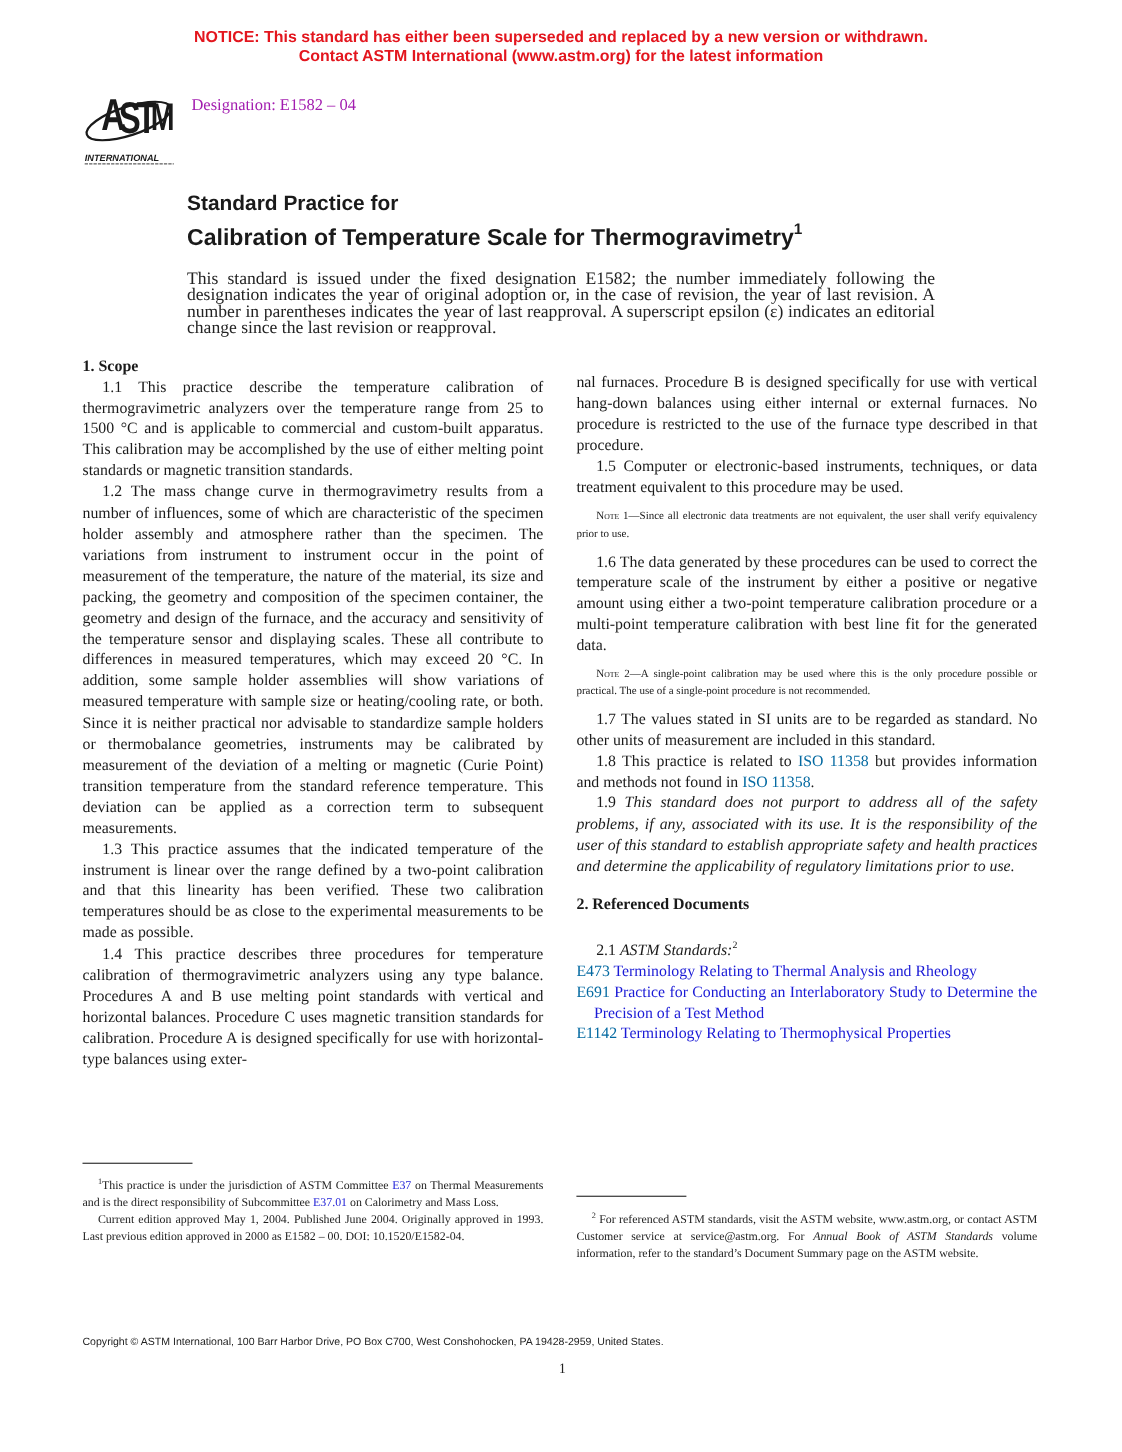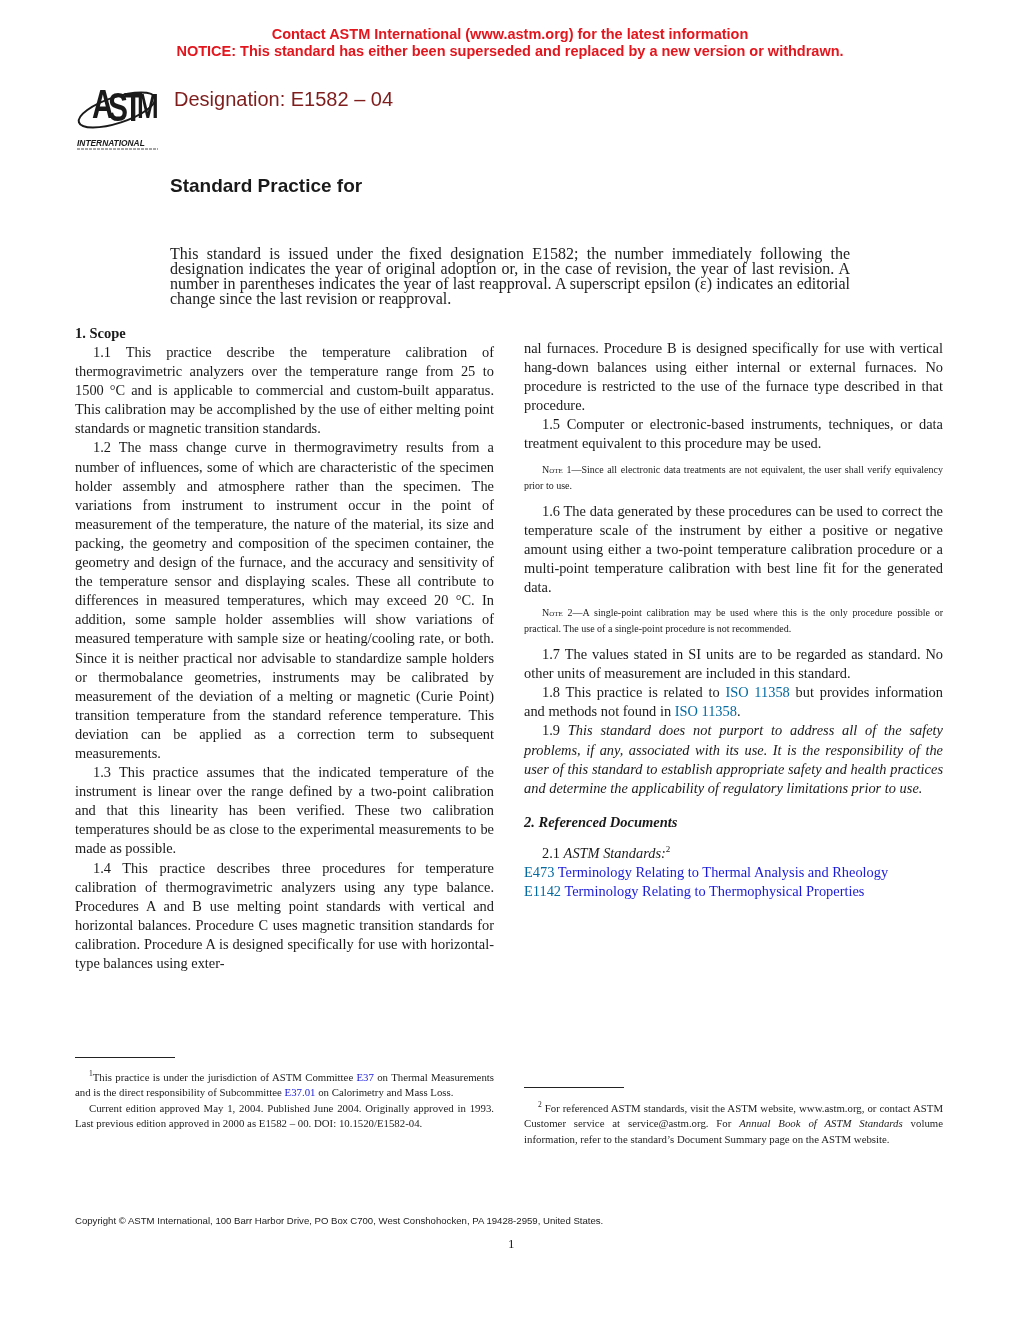--- a/index.html
+++ b/index.html
@@ -1,19 +1,19 @@
 <!DOCTYPE html>
 <html><head>
   <meta charset="utf-8">
   <style>
     html, body { margin: 0; padding: 0; background: #ffffff; }
     body { width: 1020px; height: 1320px; position: relative; overflow: hidden; color: #1a1a1a; }
     .notice { position: absolute; left: 0; width: 1020px; top: 26px; text-align: center; color: #e3161e; font-family: "Liberation Sans", sans-serif; font-weight: bold; font-size: 14.5px; line-height: 17px; }
     .logo { position: absolute; left: 74px; top: 78px; width: 86px; height: 74px; }
-    .designation { position: absolute; left: 174px; top: 88px; font-family: Liberation Sans, sans-serif; font-size: 20px; color: #7f1d1d; }
+    .designation { position: absolute; left: 174px; top: 88px; font-family: Liberation Serif, serif; font-size: 15px; color: #a21caf; }
     .title-block { position: absolute; left: 170px; top: 174px; font-family: "Liberation Sans", sans-serif; }
     .title-1 { font-size: 19px; font-weight: bold; line-height: 23px; }
     .title-2 { font-size: 21px; font-weight: bold; line-height: 26px; }
     .title-2 sup { font-size: 14px; position: relative; top: -2px; }
     .issued { position: absolute; left: 170px; top: 246px; width: 680px; font-family: "Liberation Serif", serif; font-size: 16px; line-height: 15px; text-align: justify; color: #222; }
     .col { position: absolute; font-family: "Liberation Serif", serif; font-size: 14.4px; line-height: 19.1px; text-align: justify; color: #1a1a1a; }
     .col-left { left: 75px; top: 323px; width: 419px; }
     .col-right { left: 524px; top: 339px; width: 419px; }
     .col p { margin: 0; text-indent: 18px; }
     .col p.noindent { text-indent: 0; }
@@ -30,40 +30,41 @@
     .footnotes p { margin: 0; text-indent: 14px; }
     .footnotes sup { font-size: 7.5px; }
     .copyright { position: absolute; left: 75px; top: 1215px; font-family: "Liberation Sans", sans-serif; font-size: 9.6px; color: #222; }
     .pagenum { position: absolute; left: 508px; top: 1236px; font-family: "Liberation Serif", serif; font-size: 13px; color: #222; }
     sup.fnref { font-size: 9px; }
   </style>
 </head>
 <body>
 
 <div class="notice">
+  <div>NOTICE: This standard has either been superseded and replaced by a new version or withdrawn.</div>
   <div>Contact ASTM International (www.astm.org) for the latest information</div>
-  <div>NOTICE: This standard has either been superseded and replaced by a new version or withdrawn.</div>
 </div>
 
 <svg class="logo" viewBox="0 0 86 74">
   <ellipse cx="43" cy="32" rx="40" ry="13" fill="none" stroke="#1a1a1a" stroke-width="2" transform="rotate(-18 43 32)"></ellipse>
   <g font-family="Liberation Sans, sans-serif" font-weight="bold" fill="#1a1a1a">
     <text x="18" y="42" font-size="30" transform="scale(1,1.35) translate(0,-12)">A</text>
     <text x="34" y="44" font-size="30" transform="scale(1,1.35) translate(0,-12)">S</text>
     <text x="50" y="44" font-size="30" transform="scale(1,1.35) translate(0,-12)">T</text>
     <text x="63" y="42" font-size="26" transform="scale(1,1.35) translate(0,-12)">M</text>
   </g>
   <text x="3" y="68" font-family="Liberation Sans, sans-serif" font-weight="bold" font-style="italic" font-size="8.4" fill="#1a1a1a">INTERNATIONAL</text>
   <line x1="3" y1="71" x2="84" y2="71" stroke="#1a1a1a" stroke-width="0.8" stroke-dasharray="3 1"></line>
 </svg>
 
 <div class="designation">Designation: E1582 – 04</div>
 
 <div class="title-block">
   <div class="title-1">Standard Practice for</div>
+  <div class="title-2"><span>Calibration of Temperature Scale for Thermogravimetry</span><sup>1</sup></div>
 </div>
 
 <div class="issued">This standard is issued under the fixed designation E1582; the number immediately following the designation indicates the year of original adoption or, in the case of revision, the year of last revision. A number in parentheses indicates the year of last reapproval. A superscript epsilon (ε) indicates an editorial change since the last revision or reapproval.</div>
 
 <div class="col col-left">
   <h2 class="sec">1.  Scope</h2>
   <p>1.1 This practice describe the temperature calibration of thermogravimetric analyzers over the temperature range from 25 to 1500 °C and is applicable to commercial and custom-built apparatus. This calibration may be accomplished by the use of either melting point standards or magnetic transition standards.</p>
   <p>1.2 The mass change curve in thermogravimetry results from a number of influences, some of which are characteristic of the specimen holder assembly and atmosphere rather than the specimen. The variations from instrument to instrument occur in the point of measurement of the temperature, the nature of the material, its size and packing, the geometry and composition of the specimen container, the geometry and design of the furnace, and the accuracy and sensitivity of the temperature sensor and displaying scales. These all contribute to differences in measured temperatures, which may exceed 20 °C. In addition, some sample holder assemblies will show variations of measured temperature with sample size or heating/cooling rate, or both. Since it is neither practical nor advisable to standardize sample holders or thermobalance geometries, instruments may be calibrated by measurement of the deviation of a melting or magnetic (Curie Point) transition temperature from the standard reference temperature. This deviation can be applied as a correction term to subsequent measurements.</p>
   <p>1.3 This practice assumes that the indicated temperature of the instrument is linear over the range defined by a two-point calibration and that this linearity has been verified. These two calibration temperatures should be as close to the experimental measurements to be made as possible.</p>
   <p>1.4 This practice describes three procedures for temperature calibration of thermogravimetric analyzers using any type balance. Procedures A and B use melting point standards with vertical and horizontal balances. Procedure C uses magnetic transition standards for calibration. Procedure A is designed specifically for use with horizontal-type balances using exter-</p>
@@ -71,23 +72,24 @@
 
 <div class="col col-right">
   <p class="noindent">nal furnaces. Procedure B is designed specifically for use with vertical hang-down balances using either internal or external furnaces. No procedure is restricted to the use of the furnace type described in that procedure.</p>
   <p>1.5 Computer or electronic-based instruments, techniques, or data treatment equivalent to this procedure may be used.</p>
   <p class="note"><span class="note-tag">Note 1</span><span>—Since all electronic data treatments are not equivalent, the user shall verify equivalency prior to use.</span></p>
   <p>1.6 The data generated by these procedures can be used to correct the temperature scale of the instrument by either a positive or negative amount using either a two-point temperature calibration procedure or a multi-point temperature calibration with best line fit for the generated data.</p>
   <p class="note"><span class="note-tag">Note 2</span><span>—A single-point calibration may be used where this is the only procedure possible or practical. The use of a single-point procedure is not recommended.</span></p>
   <p>1.7 The values stated in SI units are to be regarded as standard. No other units of measurement are included in this standard.</p>
   <p><span>1.8 This practice is related to </span><span class="red">ISO 11358</span><span> but provides information and methods not found in </span><span class="red">ISO 11358</span><span>.</span></p>
   <p><span>1.9 </span><em>This standard does not purport to address all of the safety problems, if any, associated with its use. It is the responsibility of the user of this standard to establish appropriate safety and health practices and determine the applicability of regulatory limitations prior to use.</em></p>
-  <h2 class="sec" style="margin-top:14px;font-style:italic;">2.  Referenced Documents</h2>
-  <p style="margin-top:8px;"><span>2.1 </span><em>ASTM Standards:</em><sup class="fnref">2</sup></p>
+  <h2 class="sec" style="margin-top:14px;">2.  Referenced Documents</h2>
+  <p style="margin-top:18px;"><span>2.1 </span><em>ASTM Standards:</em><sup class="fnref">2</sup></p>
   <p class="ref"><span class="red">E473</span> <span class="blue">Terminology Relating to Thermal Analysis and Rheology</span></p>
+  <p class="ref"><span class="red">E691</span> <span class="blue">Practice for Conducting an Interlaboratory Study to Determine the Precision of a Test Method</span></p>
   <p class="ref"><span class="red">E1142</span> <span class="blue">Terminology Relating to Thermophysical Properties</span></p>
 </div>
 
 <div class="fn-rule" style="left:75px; top:1057px;"></div>
 <div class="footnotes fn-left">
   <p><sup>1</sup><span>This practice is under the jurisdiction of ASTM Committee </span><span class="blue">E37</span><span> on Thermal Measurements and is the direct responsibility of Subcommittee </span><span class="blue">E37.01</span><span> on Calorimetry and Mass Loss.</span></p>
   <p>Current edition approved May 1, 2004. Published June 2004. Originally approved in 1993. Last previous edition approved in 2000 as E1582 – 00. DOI: 10.1520/E1582-04.</p>
 </div>
 
 <div class="fn-rule" style="left:524px; top:1087px;"></div>

